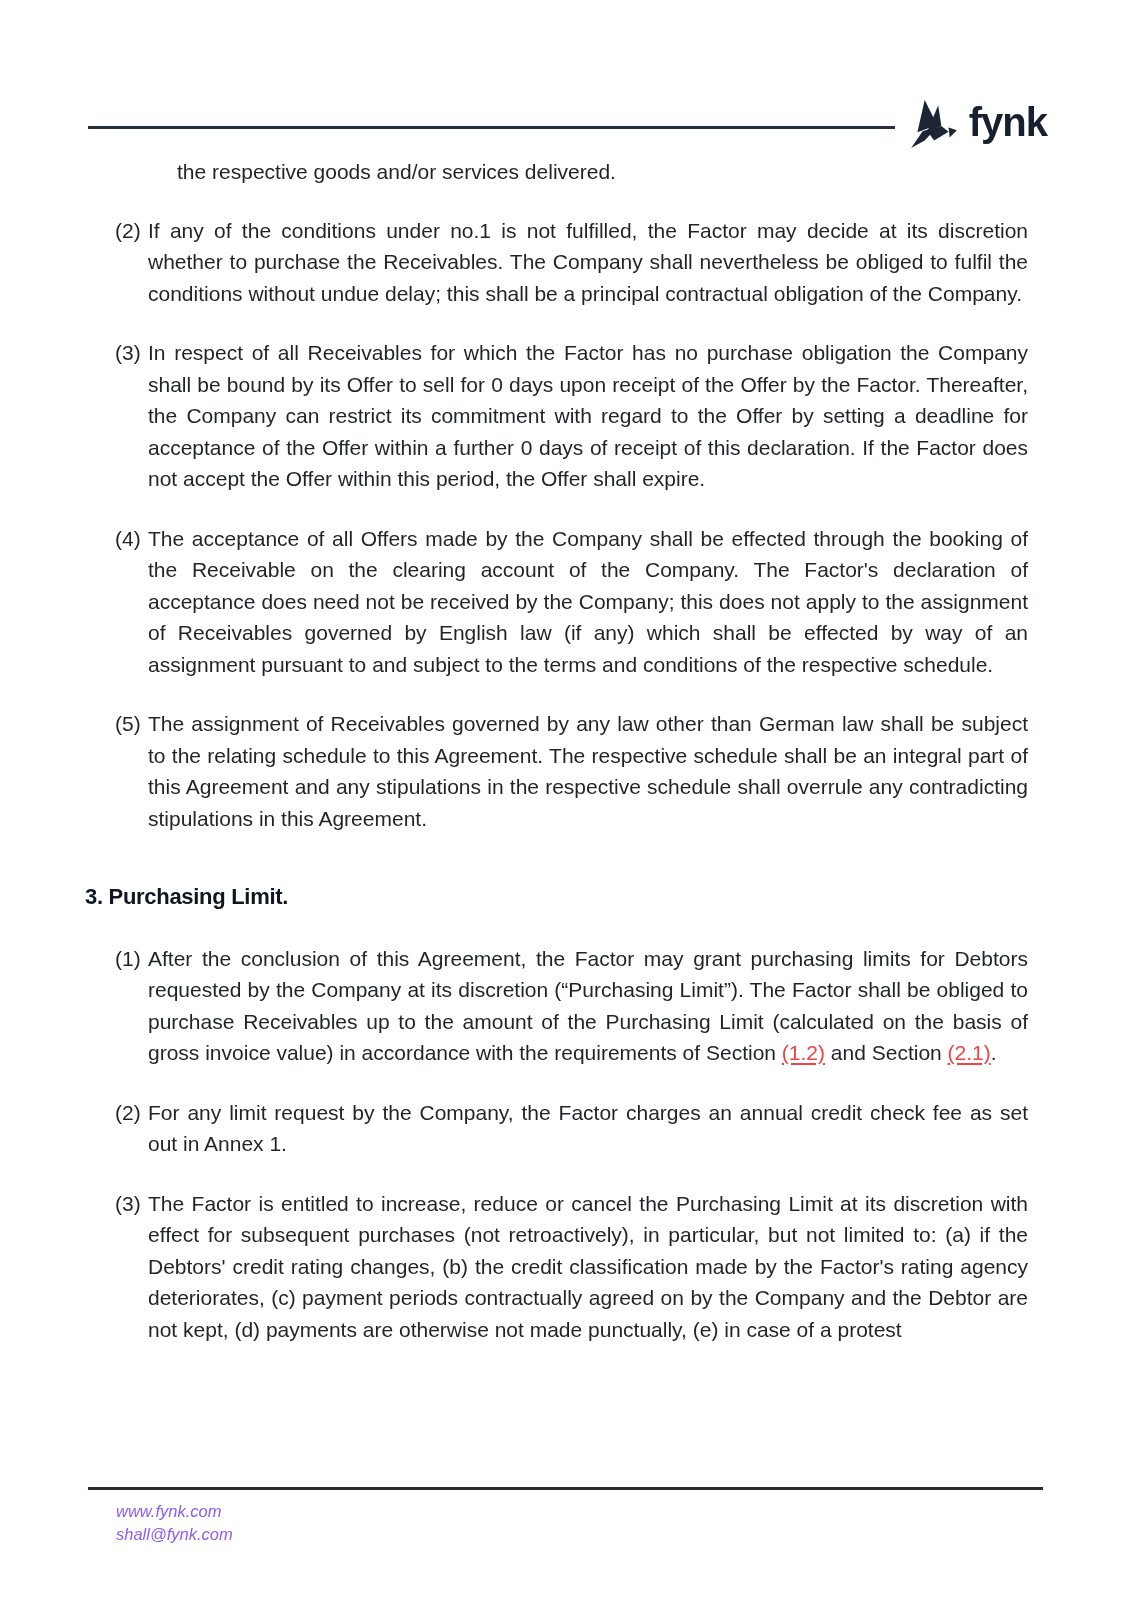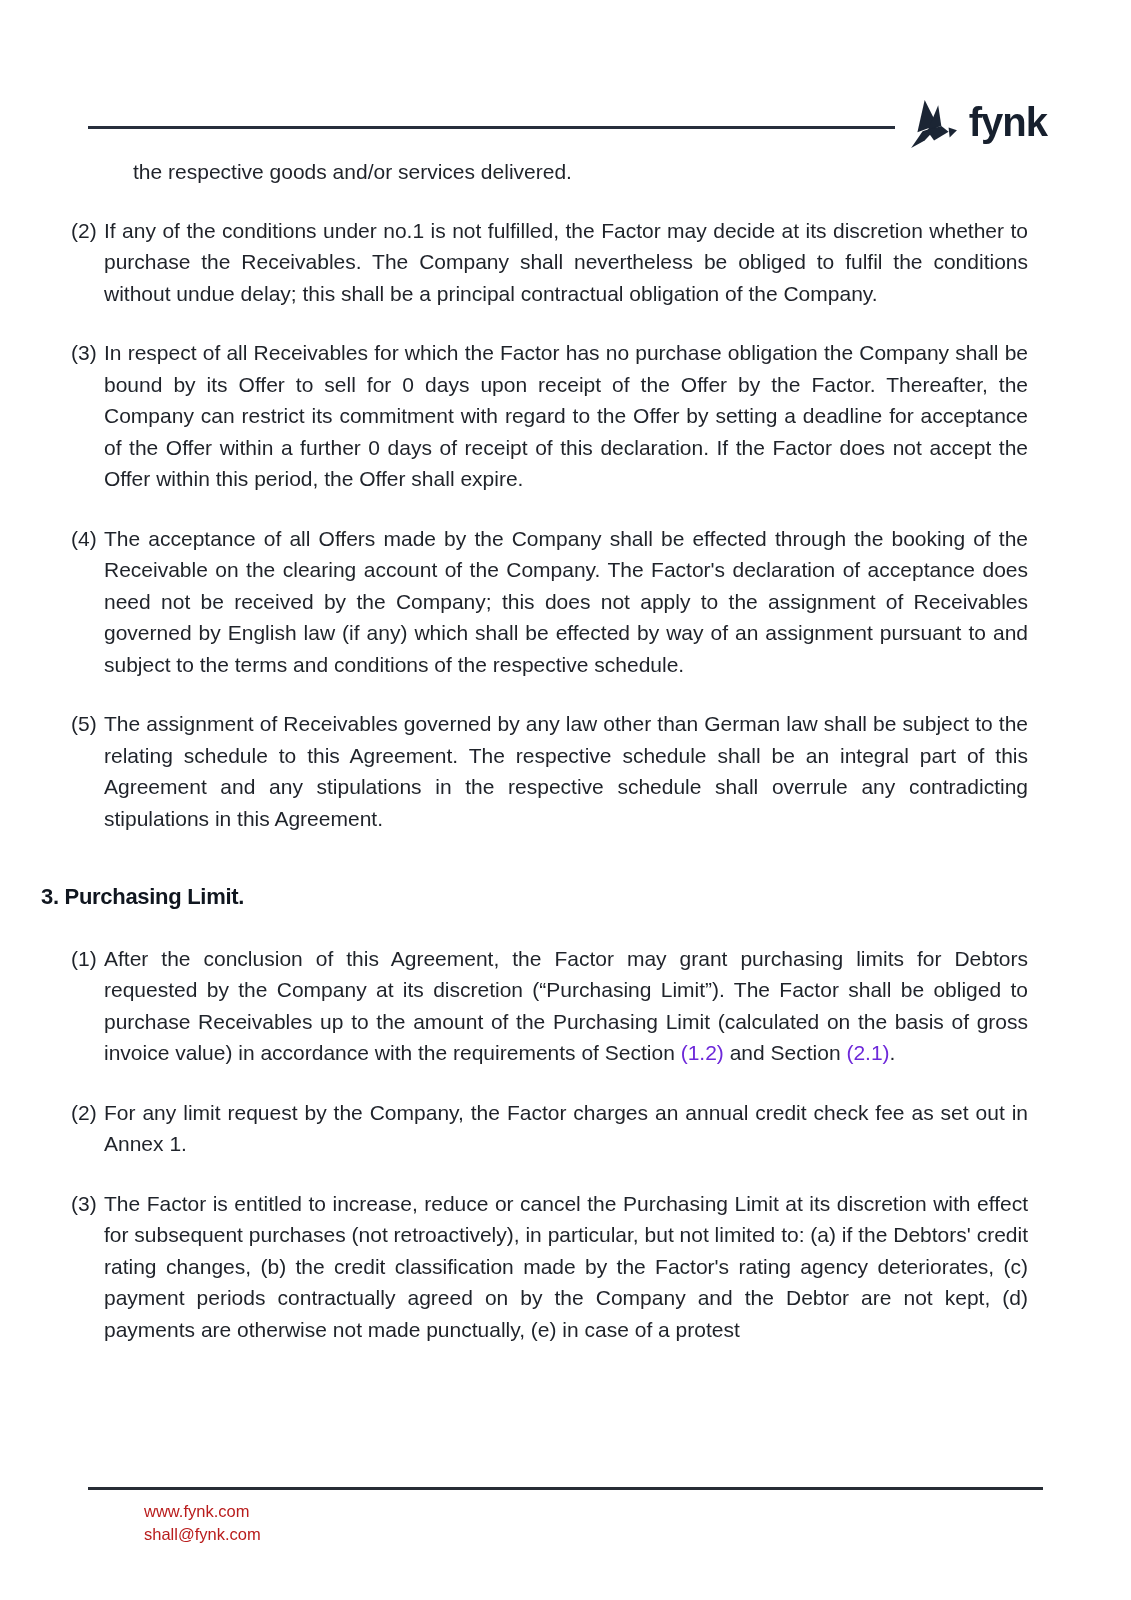--- a/index.html
+++ b/index.html
@@ -27,47 +27,47 @@
   .logo svg { width: 52px; height: 58px; display: block; }
   .brand-name {
     font-size: 40px; font-weight: 700; color: #17202e;
     letter-spacing: -1px; line-height: 1;
     padding-bottom: 6px;
   }
 
   
   .content {
     position: absolute; top: 156px; left: 0; right: 10px;
-    padding: 0 93px 0 44px;
+    padding: 0 93px 0 88px;
     font-size: 21px; line-height: 31.5px;
   }
   .cont-line { margin: 0 0 27px 89px; }
   .clause {
     position: relative;
     margin: 0 0 28px 27px;
     padding-left: 33px;
     text-align: justify;
   }
   .clause .num { position: absolute; left: 0; top: 0; }
   .section-heading {
     margin: 47px 0 30px -3px;
     font-size: 22px; font-weight: 700;
     color: #10161f; letter-spacing: -0.3px;
   }
   a.ref {
-    color: #6d28d9; 
+    color: #ef4444; text-decoration: underline;
     text-underline-offset: 3px; cursor: pointer;
   }
 
   
   .footer { position: absolute; top: 1487px; left: 88px; right: 88px; }
   .footer-rule { width: 955px; height: 3px; background: #282d35; }
   .footer-text {
-    margin: 10px 0 0 56px;
-    font-size: 16.5px; line-height: 23px; color: #b91c1c;
+    margin: 10px 0 0 28px;
+    font-size: 16.5px; line-height: 23px; color: #8b5cf6; font-style: italic;
   }
 </style>
 </head>
 <body>
 
 <div class="page">
 
   <div class="header">
     <div class="header-rule"></div>
     <div class="logo">

